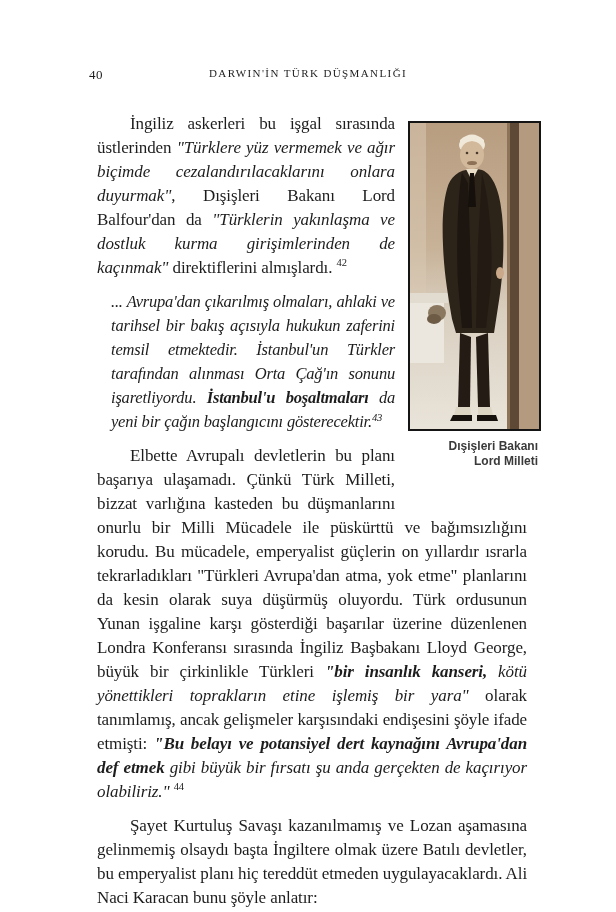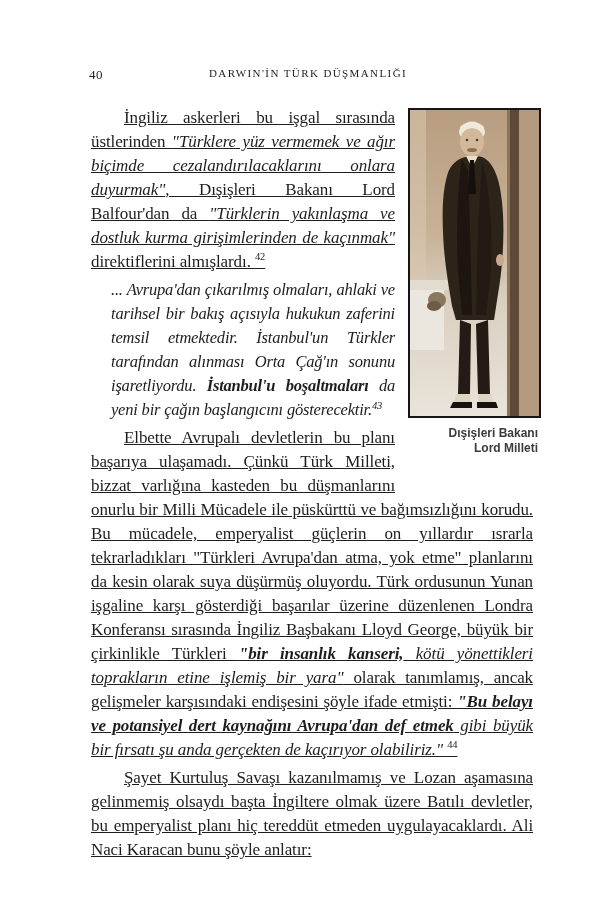--- a/index.html
+++ b/index.html
@@ -22,34 +22,34 @@
     text-align:center; font-size:11px; letter-spacing:1.4px;
     font-variant:normal;
   }
   .content{
     position:absolute; left:87px; top:102px; width:450px;
     font-size:17px; line-height:24px; text-align:justify;
     letter-spacing:-0.1px;
   }
   .figure{
     float:right; width:133px;
-    margin:6px -4px 36px 13px;
+    margin:19px -4px 36px 13px;
   }
   .photo-frame{
     width:133px; height:310px; box-sizing:border-box;
     border:2px solid var(--frame); background:#c9b39a;
   }
   .photo-frame svg{display:block; width:129px; height:306px;}
   .caption{
     margin-top:8px; padding-right:3px;
     font-family:"Liberation Sans", sans-serif; font-weight:bold;
     font-size:12px; line-height:15px; text-align:right;
     color:var(--caption-ink); letter-spacing:0;
   }
-  p.body{margin:4px; text-indent:33px;text-decoration:underline;}
+  p.body{margin:10px; text-indent:33px;}
   p.quote{
     margin:2px 0 2px 24px; font-style:italic;
     font-size:16.5px; letter-spacing:-0.2px;
   }
   .it{font-style:italic;}
   .bi{font-style:italic; font-weight:bold;}
   sup{font-size:10.5px; line-height:0; vertical-align:super;}
 </style>
 </head>
 <body>

